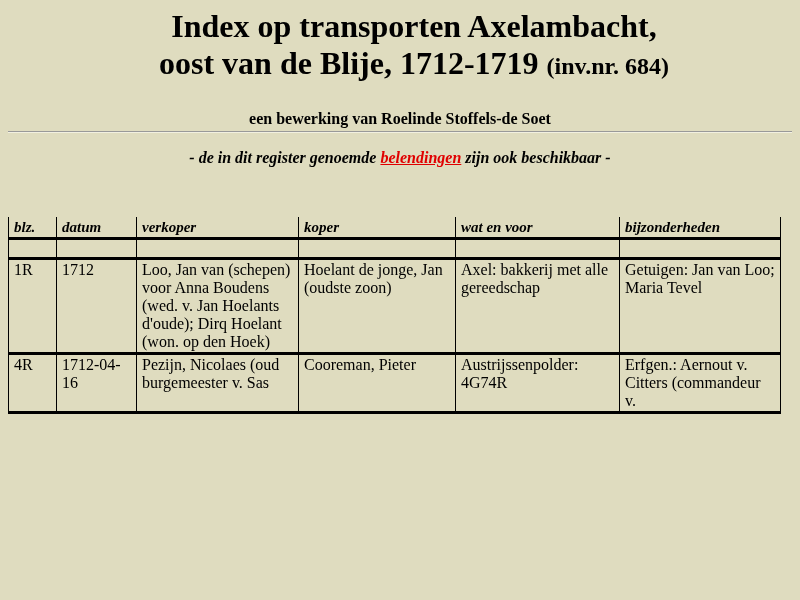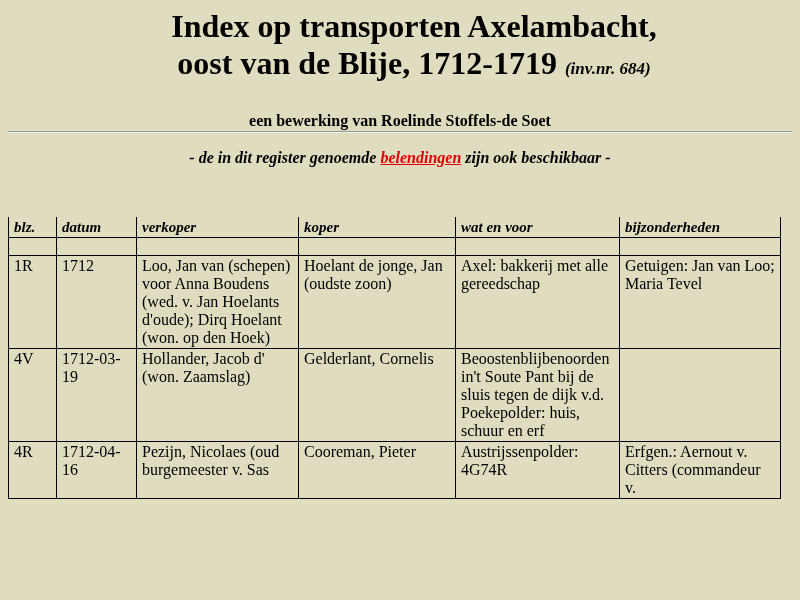--- a/index.html
+++ b/index.html
@@ -18,22 +18,21 @@
     .title {
       text-align: center;
       font-weight: bold;
       font-size: 32px;
       line-height: 37px;
       margin: 0;
       padding-top: 8px;
       padding-left: 28px;
     }
     .title .inv {
-      font-size: 17px;
-      font-style: italic;
+      font-size: 24px;
     }
     .subtitle {
       text-align: center;
       font-weight: bold;
       font-size: 16px;
       margin: 8px;
       padding-top: 17px;
       line-height: 18px;
     }
     .rule {
@@ -64,21 +63,21 @@
       position: absolute;
       top: 217px;
       left: 8px;
       border-collapse: collapse;
       font-size: 16px;
       line-height: 18px;
     }
     table.index th, table.index td {
       border-left: 1px solid #000;
       border-right: 1px solid #000;
-      border-bottom: 1px solid #000000;
+      border-bottom: 3px solid #000000;
       padding: 1px 5px 1px 5px;
       vertical-align: top;
       text-align: left;
     }
     table.index th {
       font-style: italic;
       font-weight: bold;
       font-size: 15px;
       height: 17px;
     }
@@ -132,28 +131,20 @@
     </tr>
     <tr style="height:91px;">
       <td>1R</td>
       <td>1712</td>
       <td>Loo, Jan van (schepen) voor Anna Boudens (wed. v. Jan Hoelants d'oude); Dirq Hoelant (won. op den Hoek)</td>
       <td>Hoelant de jonge, Jan (oudste zoon)</td>
       <td>Axel: bakkerij met alle gereedschap</td>
       <td>Getuigen: Jan van Loo; Maria Tevel</td>
     </tr>
     <tr>
-      <td>4V</td>
-      <td>1712-03-19</td>
-      <td>Hollander, Jacob d' (won. Zaamslag)</td>
-      <td>Gelderlant, Cornelis</td>
-      <td>Beoostenblijbenoorden in't Soute Pant bij de sluis tegen de dijk v.d. Poekepolder: huis, schuur en erf</td>
-      <td></td>
-    </tr>
-    <tr>
       <td>4R</td>
       <td>1712-04-16</td>
       <td>Pezijn, Nicolaes (oud burgemeester v. Sas</td>
       <td>Cooreman, Pieter</td>
       <td>Austrijssenpolder: 4G74R</td>
       <td>Erfgen.: Aernout v. Citters (commandeur v.</td>
     </tr>
   </tbody>
 </table>
 

